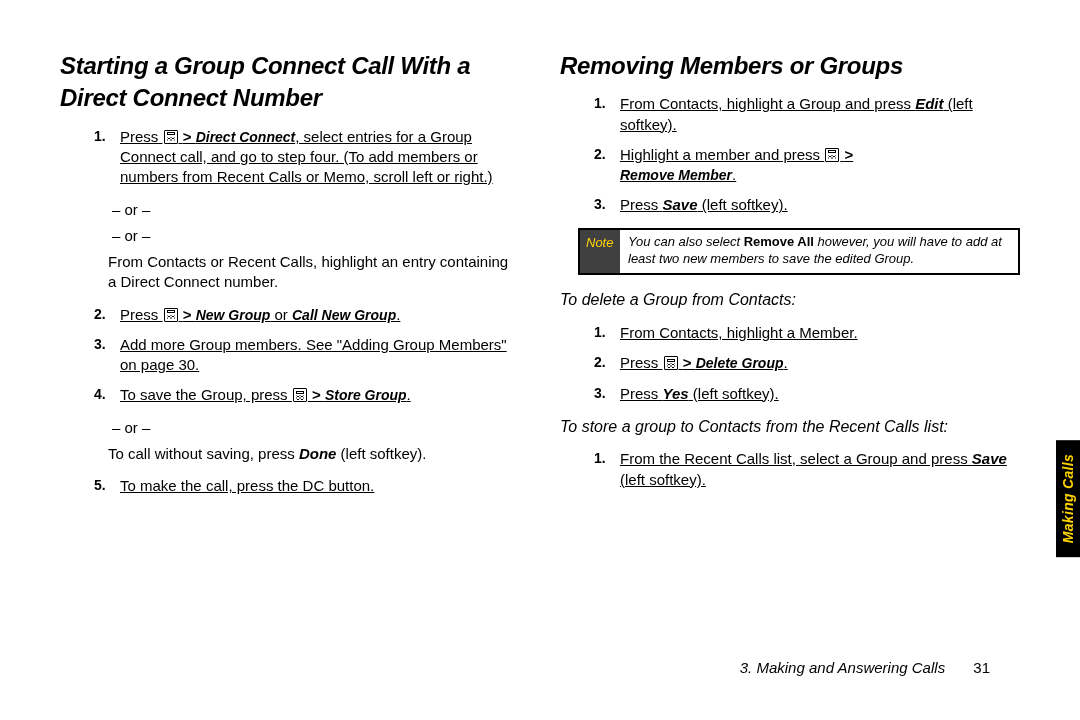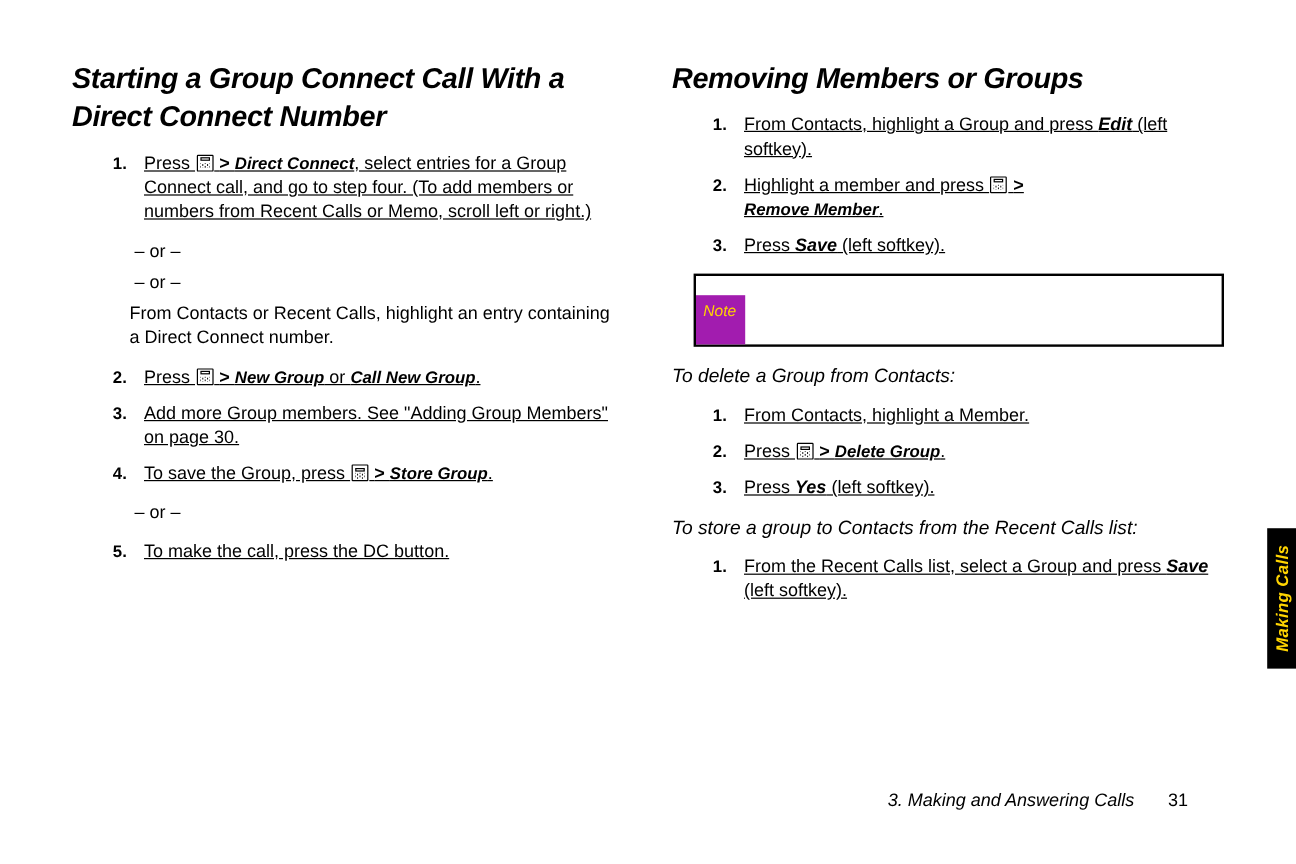--- a/index.html
+++ b/index.html
@@ -97,29 +97,28 @@
   b.sb { font-weight: bold; font-style: italic; }
   b.m  { font-weight: bold; font-style: italic; font-size: 14px; }
   .note-box {
     border: 2px solid #000;
     margin: 8px 0 14px 18px;
     display: flex;
     align-items: flex-start;
     font-size: 13px;
   }
   .note-label {
-    background: #a21caf;
+    background: #404040;
     color: #ffd400;
     font-style: italic;
     font-weight: normal;
     padding: 4px 8px 20px 6px;
     min-width: 40px;
     box-sizing: border-box;
     align-self: stretch;
-    margin-top: 16px;
   }
   .note-text {
     padding: 4px 8px 6px 8px;
     font-style: italic;
     line-height: 1.3;
   }
   .note-text .strong { font-weight: bold; font-style: normal; }
   .side-tab {
     position: absolute;
     right: 0;
@@ -169,20 +168,23 @@
         <span>Press </span><span class="menu-icon"></span>
         <span class="gt"> &gt; </span><b class="m">New Group</b><span> or </span><b class="m">Call New Group</b><span>.</span>
       </li>
       <li>Add more Group members. See "Adding Group Members" on page 30.</li>
       <li>
         <span>To save the Group, press </span><span class="menu-icon"></span>
         <span class="gt"> &gt; </span><b class="m">Store Group</b><span>.</span>
       </li>
     </ol>
     <div class="or">– or –</div>
+    <div class="cont">
+      <span>To call without saving, press </span><b class="sb">Done</b><span> (left softkey).</span>
+    </div>
     <ol style="counter-reset: step 4">
       <li>To make the call, press the DC button.</li>
     </ol>
   </div>
 
   <div class="col right">
     <h2>Removing Members or Groups</h2>
     <ol>
       <li>
         <span>From Contacts, highlight a Group and press </span><b class="sb">Edit</b><span> (left softkey).</span>
@@ -192,20 +194,23 @@
         <span class="gt"> &gt; </span><br>
         <b class="m">Remove Member</b><span>.</span>
       </li>
       <li>
         <span>Press </span><b class="sb">Save</b><span> (left softkey).</span>
       </li>
     </ol>
 
     <div class="note-box">
       <div class="note-label">Note</div>
+      <div class="note-text">
+        <span>You can also select </span><span class="strong">Remove All</span><span> however, you will have to add at least two new members to save the edited Group.</span>
+      </div>
     </div>
 
     <h3>To delete a Group from Contacts:</h3>
     <ol>
       <li>From Contacts, highlight a Member.</li>
       <li>
         <span>Press </span><span class="menu-icon"></span>
         <span class="gt"> &gt; </span><b class="m">Delete Group</b><span>.</span>
       </li>
       <li>

